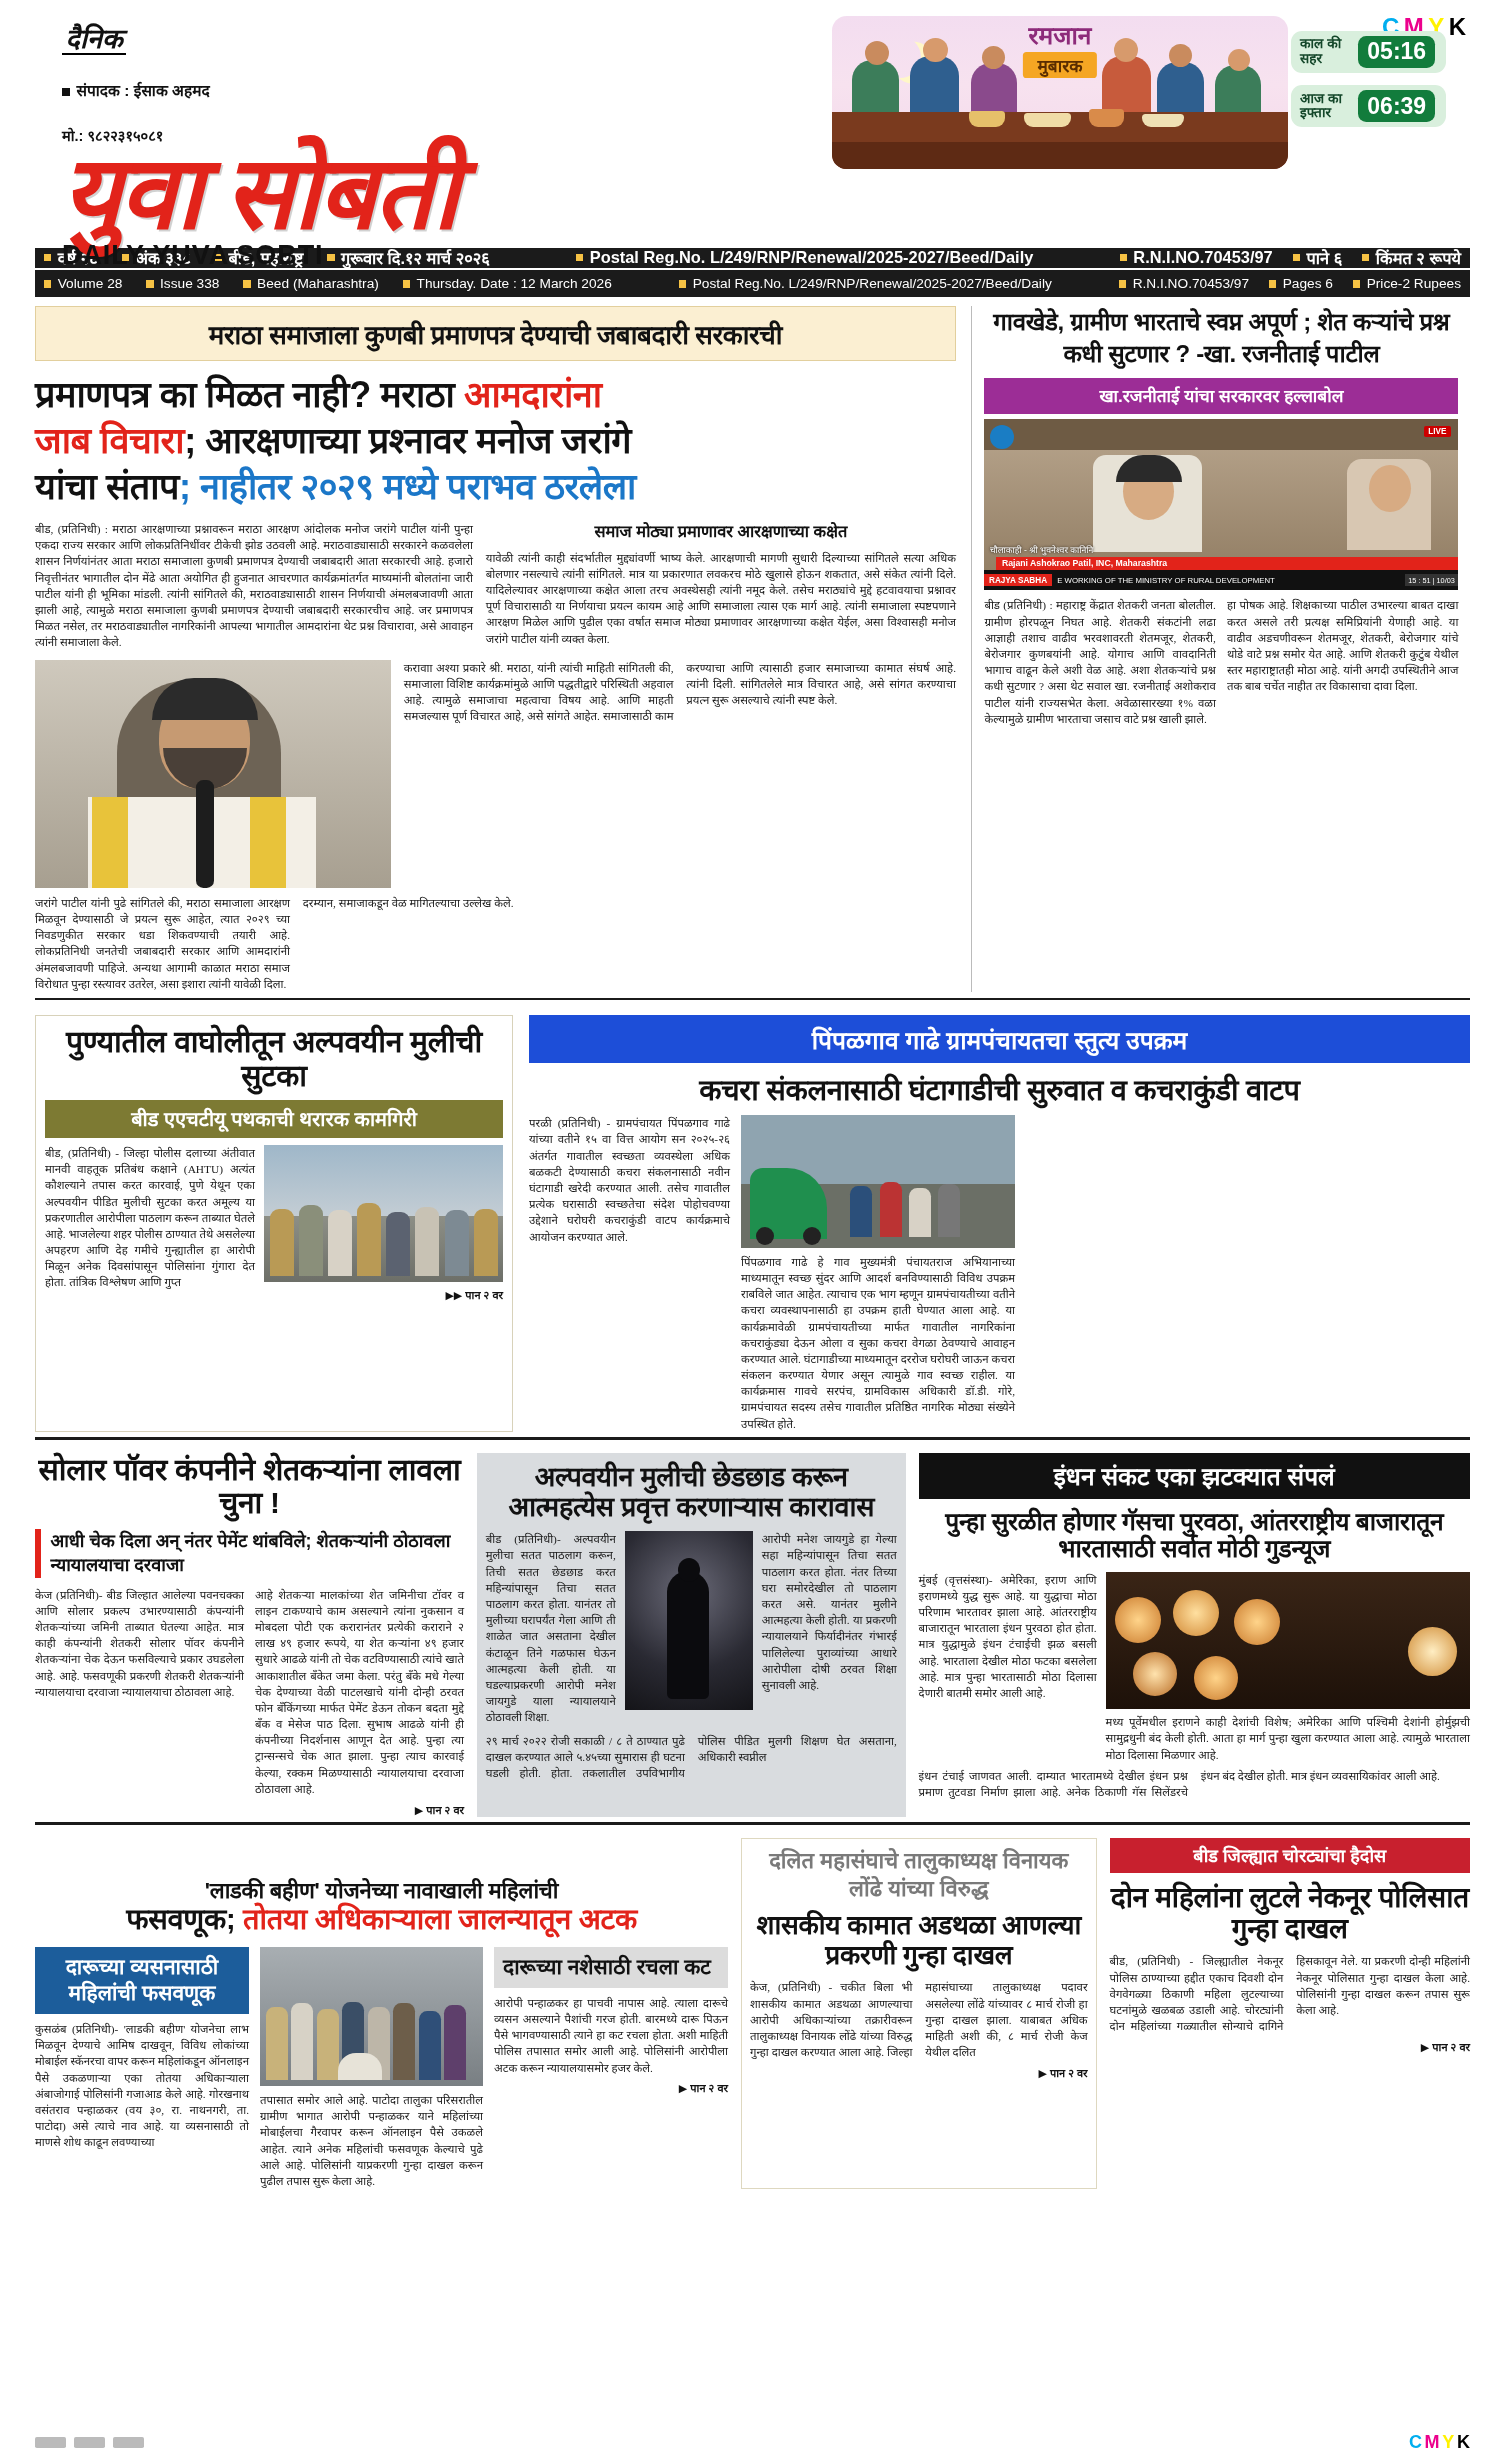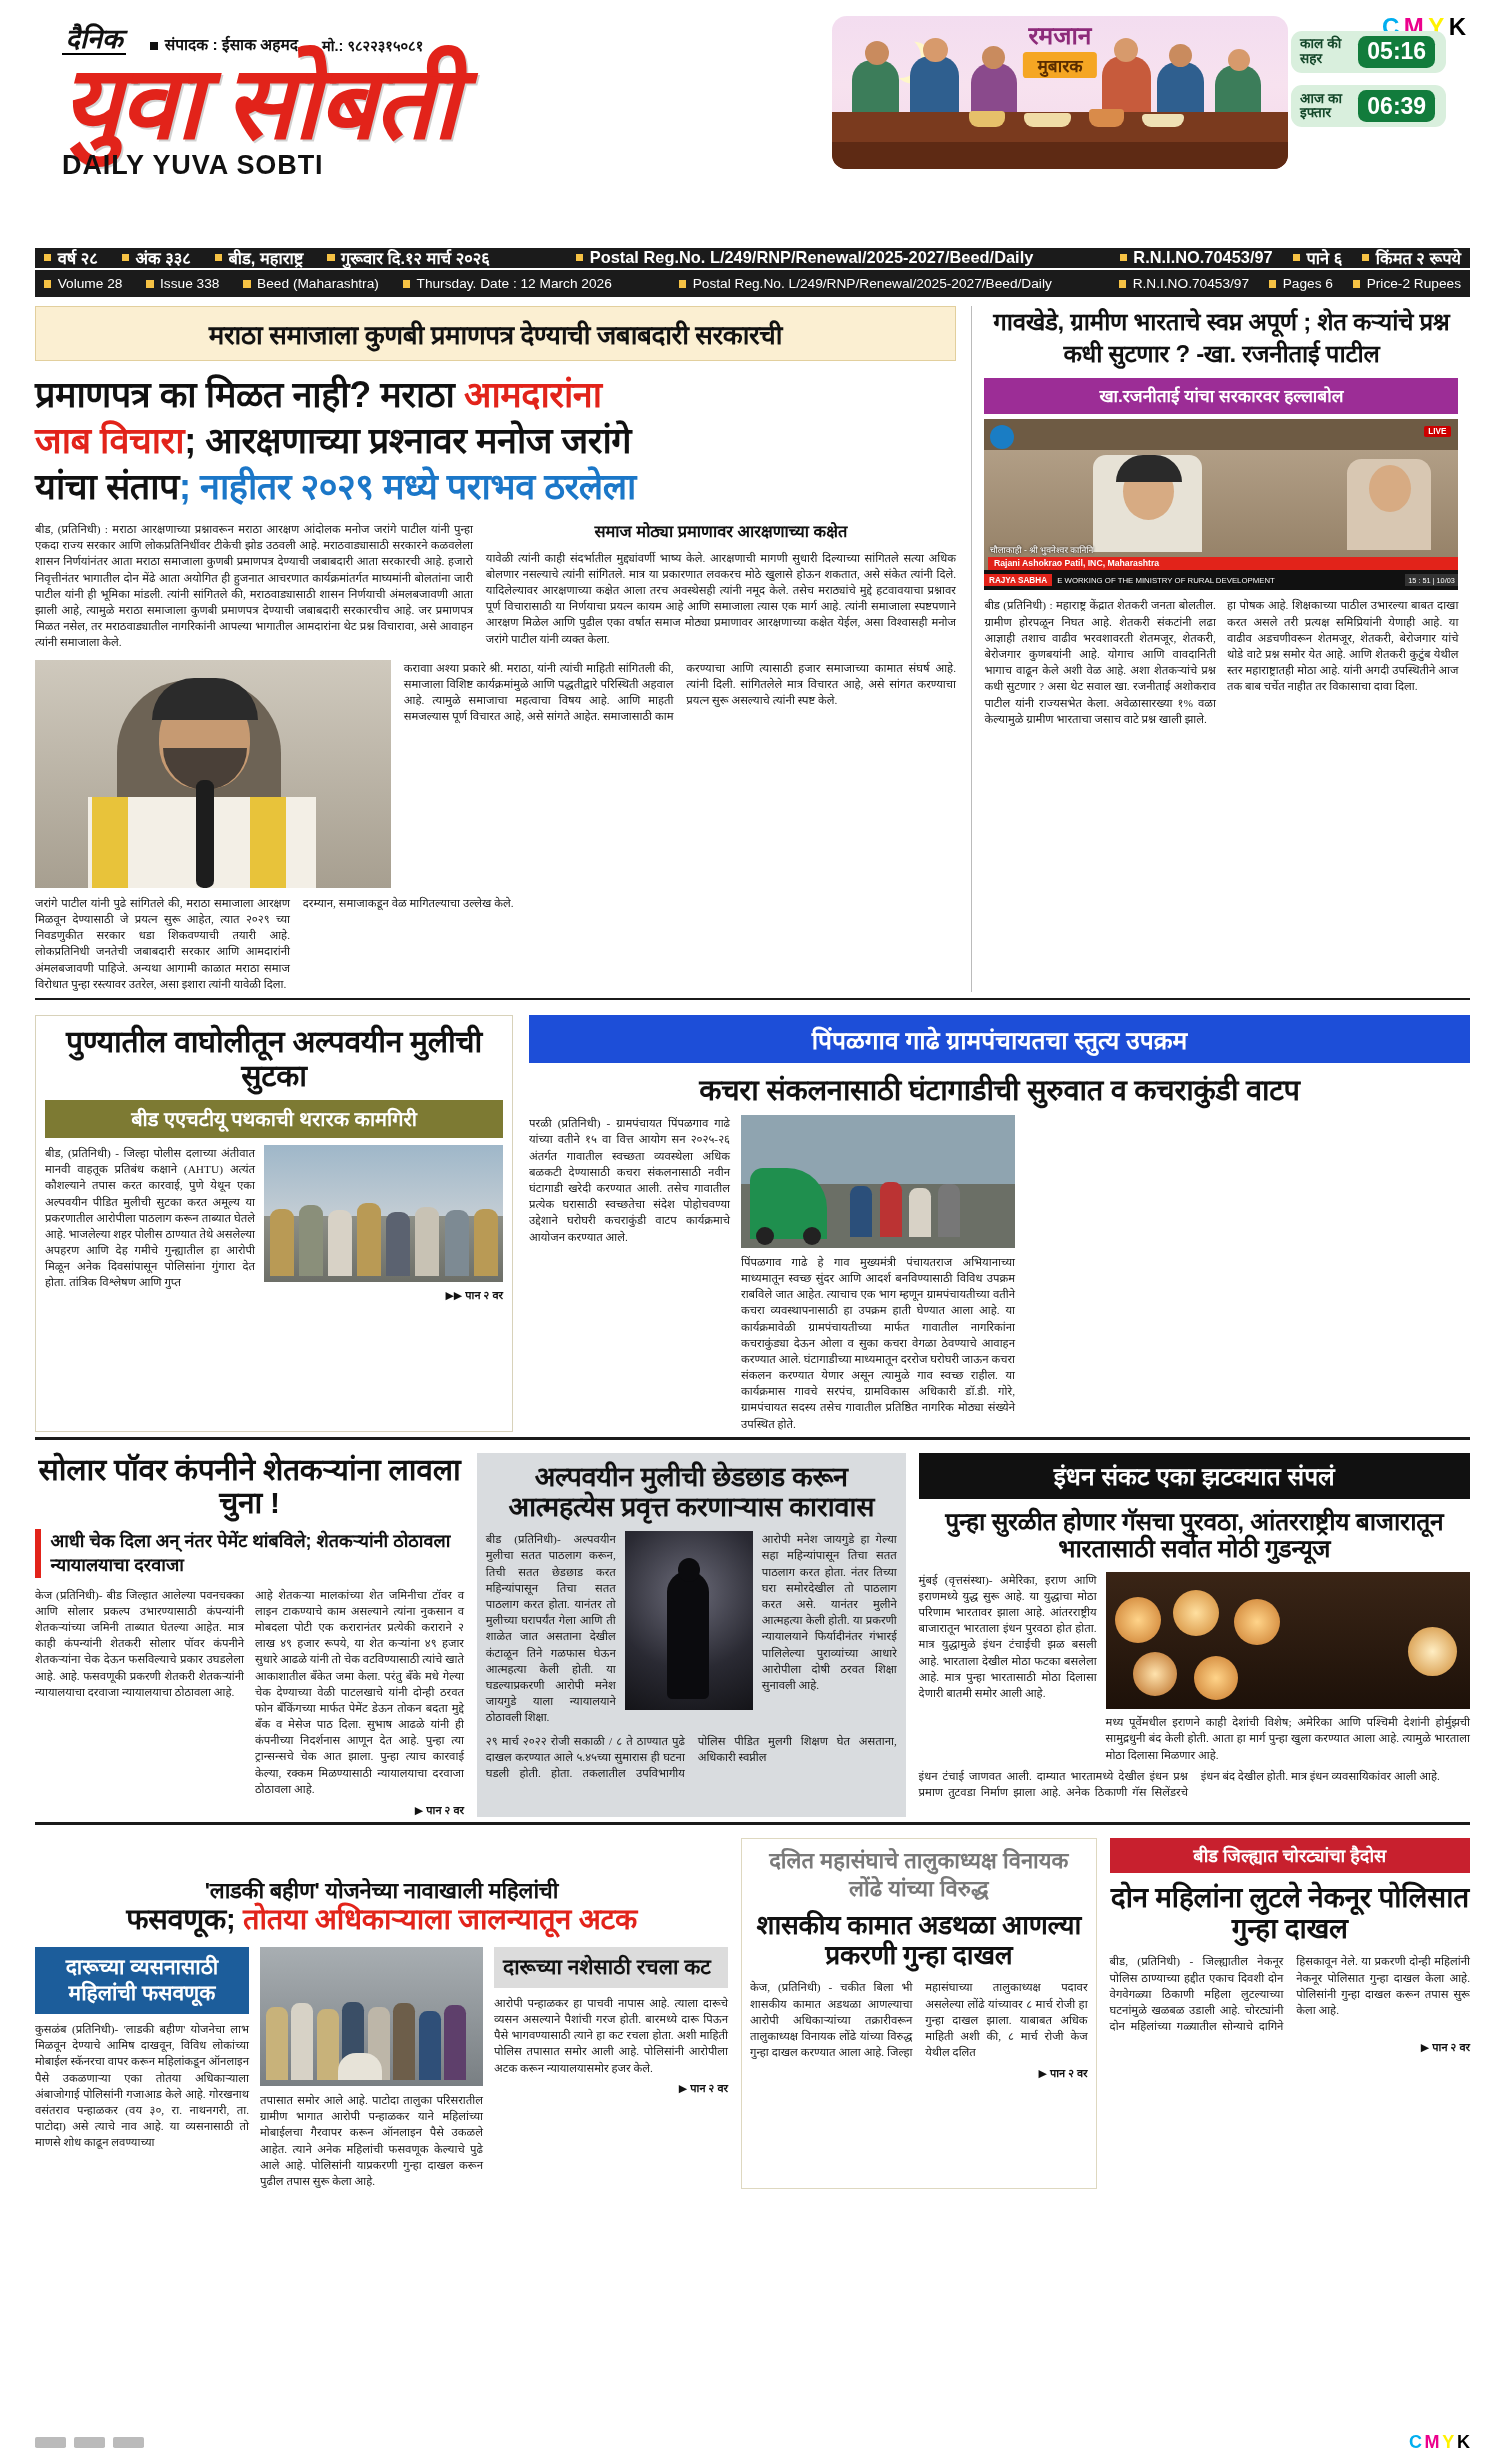--- a/index.html
+++ b/index.html
@@ -13,21 +13,21 @@
   
   .cmyk{position:absolute;top:12.8px;right:38px;display:flex;gap:3.6px;font-weight:bold;font-size:24px;letter-spacing:0.9px;}
   .cmyk span:nth-child(1){color:#00AEEF}
   .cmyk span:nth-child(2){color:#EC008C}
   .cmyk span:nth-child(3){color:#FFF200}
   .cmyk span:nth-child(4){color:#000}
 
   
   .masthead{position:relative;height:246px;}
   .mast-left{position:absolute;left:27px;top:25.5px;width:748px;}
-  .mast-kicker{display:flex;align-items:flex-end;gap:24px;font-size:15.5px;}
+  .mast-kicker{display:flex;align-items:flex-start;gap:24px;font-size:15.5px;flex-direction:column;}
   .dainik{font-family:"Liberation Serif","DejaVu Serif",serif;font-weight:bold;font-size:27px;
           font-style:italic;border-bottom:2.7px solid #000;padding:0 3.6px 0.9px 3.6px;line-height:1;}
   .ed{font-size:15.5px;font-weight:bold;color:#111;}
   .ed .sq{display:inline-block;width:8.2px;height:8.2px;background:#111;margin-right:6.4px;vertical-align:middle;}
   .mob{font-size:14.6px;font-weight:bold;}
   .logo-main{font-family:"Liberation Serif","DejaVu Serif",serif;font-weight:bold;font-style:italic;
              color:#E2231A;font-size:102px;line-height:1.02;letter-spacing:-1.8px;margin-top:-3.6px;
              text-shadow:1.8px 1.8px 0 rgba(0,0,0,.18);}
   .logo-sub{font-weight:bold;font-size:27px;letter-spacing:0.9px;margin-top:-5.5px;color:#111;}
 
@@ -328,21 +328,21 @@
       <div class="tv-photo">
         <div style="position:absolute;inset:0;background:linear-gradient(180deg,#b9a68e,#8e7a60);"></div>
         <div style="position:absolute;left:0;right:0;top:0;height:31px;background:#6e5b44;"></div>
         <div style="position:absolute;left:109px;top:36px;width:109px;height:97px;background:#e7e2d6;border-radius:12.8px 12.8px 0 0;"></div>
         <div style="position:absolute;left:139px;top:44px;width:51px;height:57px;background:#d7ab83;border-radius:50%;"></div>
         <div style="position:absolute;left:132px;top:36px;width:66px;height:27px;background:#2a2a2a;border-radius:31px 31px 0 0;"></div>
         <div style="position:absolute;right:27px;top:40px;width:84px;height:91px;background:#d8c7b2;border-radius:14.6px 14.6px 0 0;"></div>
         <div style="position:absolute;right:47px;top:46px;width:42px;height:47px;background:#d7ab83;border-radius:50%;"></div>
         <div style="position:absolute;left:5.5px;top:5.5px;width:24px;height:24px;border-radius:50%;background:#1a7dc4;"></div>
         <div style="position:absolute;right:7.3px;top:7.3px;background:#c00;color:#fff;font-size:8.2px;font-weight:bold;padding:0.9px 4.6px;border-radius:1.8px;">LIVE</div>
-        <div style="position:absolute;left:4px;right:0;bottom:20px;background:#E2231A;color:#fff;font-size:8.7px;font-weight:bold;padding:1.8px 5.5px;">Rajani Ashokrao Patil, INC, Maharashtra</div>
+        <div style="position:absolute;left:12px;right:0;bottom:20px;background:#E2231A;color:#fff;font-size:8.7px;font-weight:bold;padding:1.8px 5.5px;">Rajani Ashokrao Patil, INC, Maharashtra</div>
         <div style="position:absolute;left:0;right:0;bottom:33px;color:#fff;font-size:8.7px;padding:0.9px 5.5px;text-shadow:0 0 2.7px #000;">चौलाकाही - श्री भुवनेश्वर कानिनि</div>
         <div style="position:absolute;left:0;bottom:0;height:20px;display:flex;align-items:center;width:100%;background:#111;">
           <span style="background:#E2231A;color:#fff;font-size:8.2px;font-weight:bold;padding:1.8px 4.6px;">RAJYA SABHA</span>
           <span style="color:#fff;font-size:7.8px;padding-left:5.5px;flex:1;overflow:hidden;white-space:nowrap;">E WORKING OF THE MINISTRY OF RURAL DEVELOPMENT</span>
           <span style="color:#fff;font-size:7.3px;background:#333;padding:1.8px 3.6px;">15 : 51 | 10/03</span>
         </div>
       </div>
 
       <div style="display:flex;gap:11px;margin-top:7.3px;">
         <div class="body-text" style="flex:1;">बीड (प्रतिनिधी) : महाराष्ट्र केंद्रात शेतकरी जनता बोलतील. ग्रामीण होरपळून निघत आहे. शेतकरी संकटांनी लढा आज्ञाही तशाच वाढीव भरवशावरती शेतमजूर, शेतकरी, बेरोजगार कुणबयांनी आहे. योगाच आणि वावदानिती भागाच वाढून केले अशी वेळ आहे. अशा शेतकऱ्यांचे प्रश्न कधी सुटणार ? असा थेट सवाल खा. रजनीताई अशोकराव पाटील यांनी राज्यसभेत केला. अवेळासारख्या १% वळा केल्यामुळे ग्रामीण भारताचा जसाच वाटे प्रश्न खाली झाले.</div>

